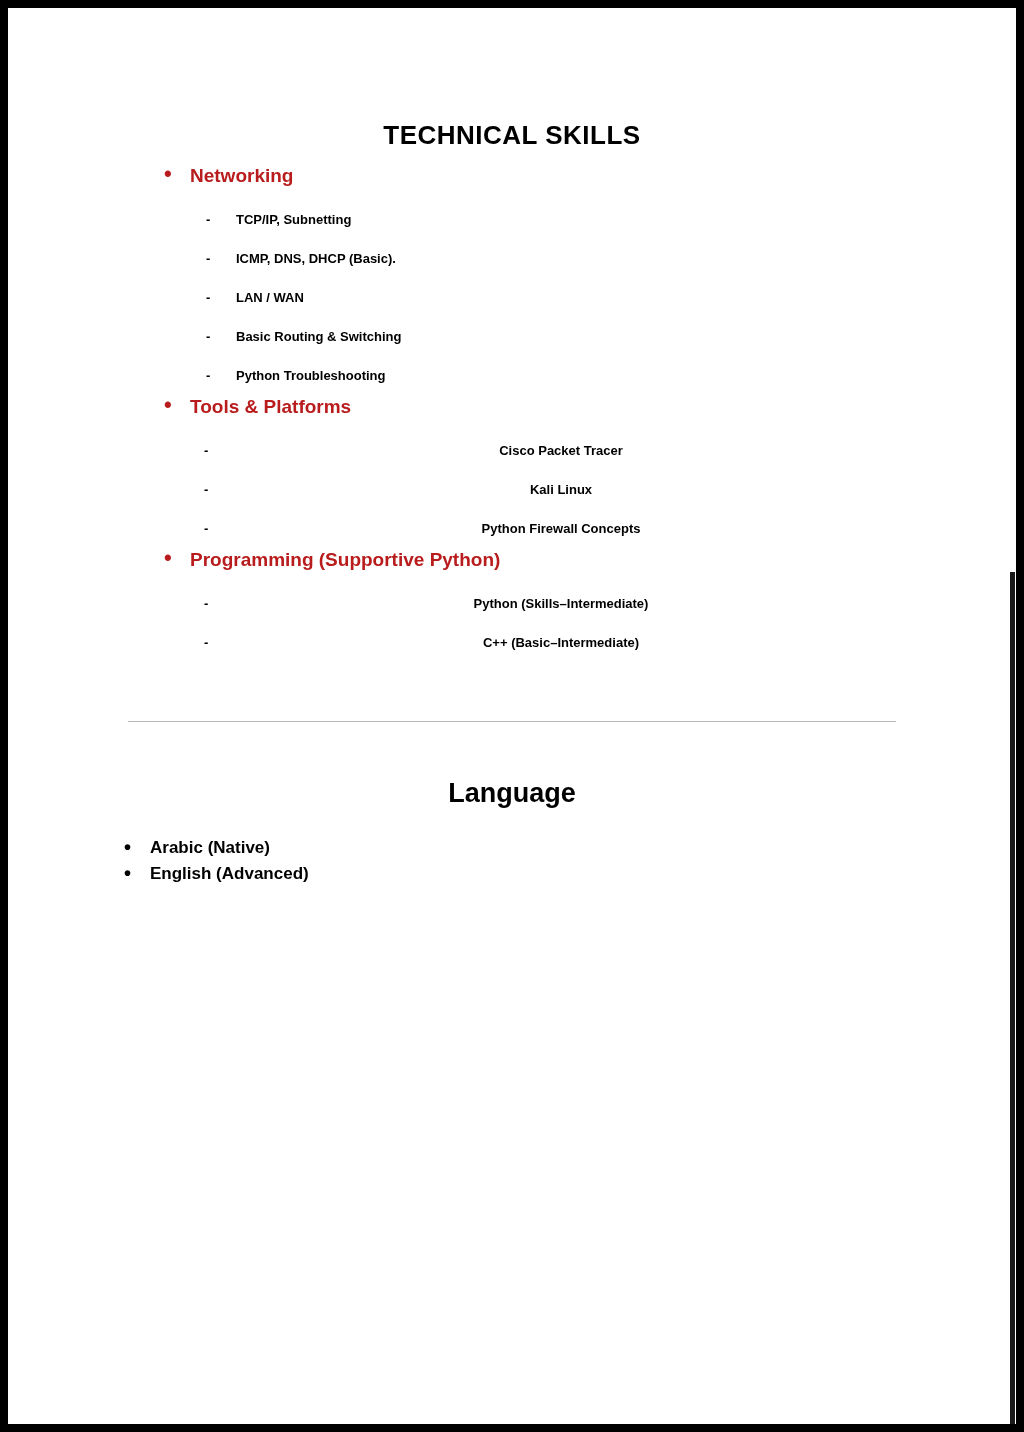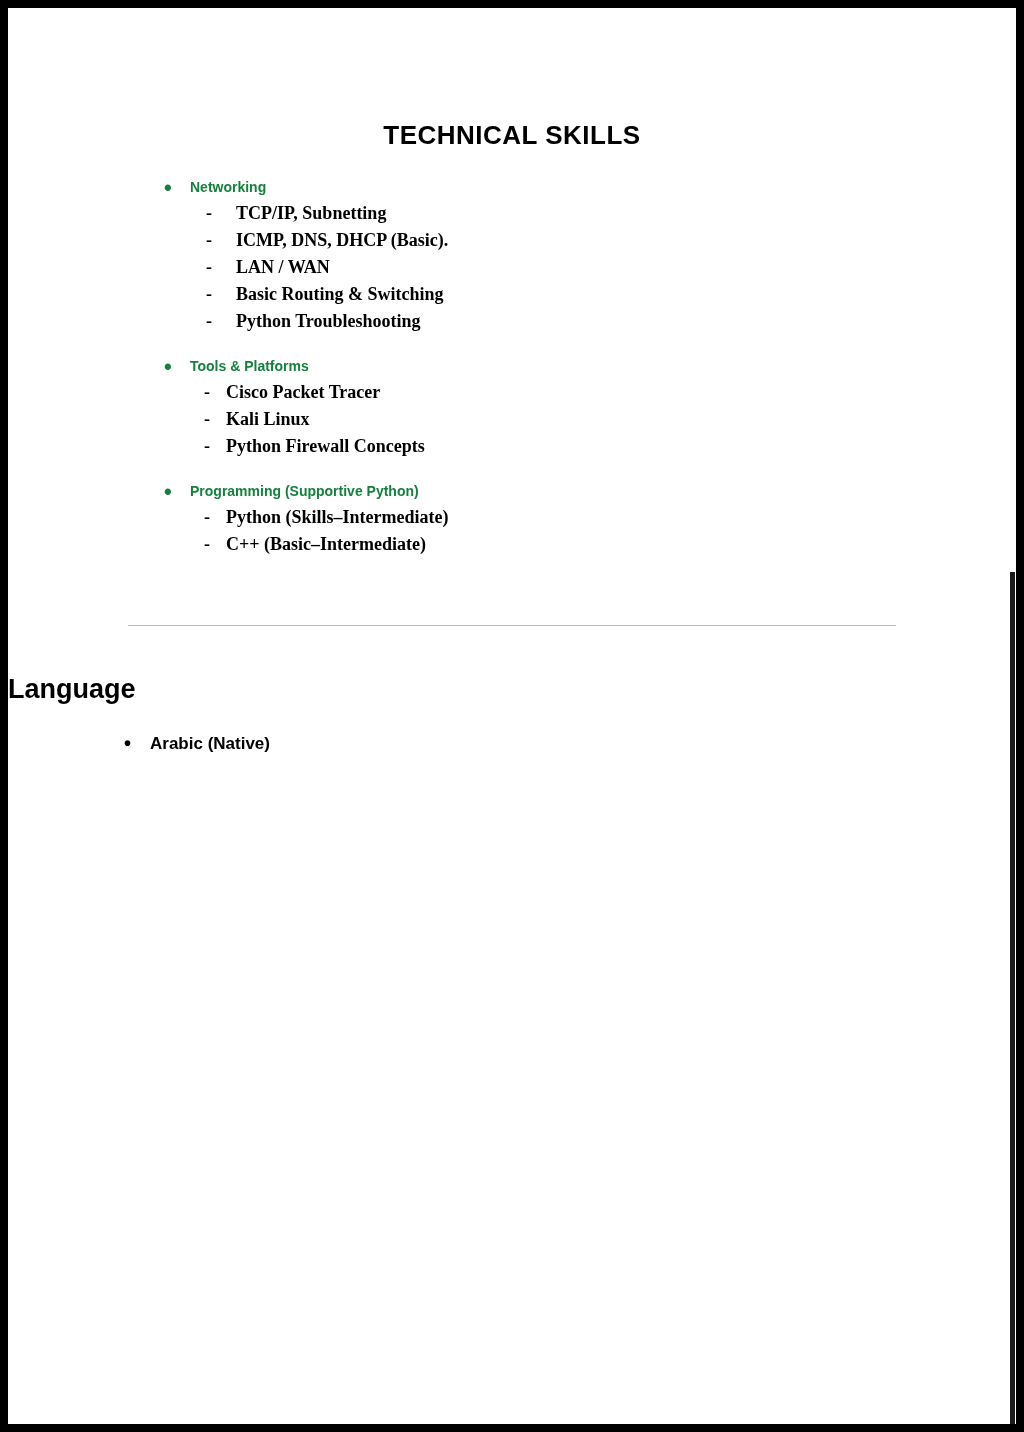--- a/index.html
+++ b/index.html
@@ -68,77 +68,78 @@
     padding: 0;
   }
 
   li.group {
     margin: 0;
     padding: 0;
   }
 
   .group-head {
     position: relative;
-    font-size: 14px;
-    font-weight: bold;
-    color: #15803d;
+    font-size: 19px;
+    font-weight: bold;
+    color: #b91c1c;
     padding-left: 32px;
-    margin-top: 28px;
+    margin-top: 14px;
     margin-bottom: 6px;
   }
   .group-head::before {
     content: "\2022";
     position: absolute;
     left: 6px;
     top: -2px;
     font-size: 22px;
     line-height: 1;
   }
 
   ul.dashes {
     list-style: none;
     margin: 0 0 0 0;
     padding: 0;
   }
   .dash-item {
     position: relative;
-    font-size: 18px;
+    font-size: 13px;
     font-weight: bold;
     color: #000000;
     padding-left: 78px;
     line-height: 1;
-    margin-top: 9px;
-    font-family: Liberation Serif, serif;
+    margin-top: 26px;
   }
   .dash-item::before {
     content: "-";
     position: absolute;
     left: 48px;
     top: 0;
     font-weight: bold;
   }
   .dash-item.tight {
     padding-left: 68px;
+    text-align: center;
   }
   .dash-item.tight::before {
     left: 46px;
   }
 
   .divider {
     margin: 72px 120px 0 120px;
     border: none;
     border-top: 1px solid #b8b8b8;
     height: 0;
   }
 
   .lang-title {
+    text-align: center;
     font-size: 27px;
     font-weight: bold;
     color: #000000;
-    margin: 0;
+    margin: 8px;
     padding-top: 48px;
   }
 
   ul.lang-list {
     list-style: none;
     margin: 26px 0 0 0;
     padding: 0 0 0 110px;
   }
   .lang-item {
     position: relative;
@@ -199,20 +200,21 @@
 
       </ul>
     </div>
 
     <hr class="divider">
 
     <h2 class="lang-title">Language</h2>
 
     <ul class="lang-list">
       <li class="lang-item">Arabic (Native)</li>
+      <li class="lang-item">English (Advanced)</li>
     </ul>
 
     <div class="scrollbar-track">
       <div class="scrollbar-thumb"></div>
     </div>
 
   </div>
 </div>
 
 </body></html>

